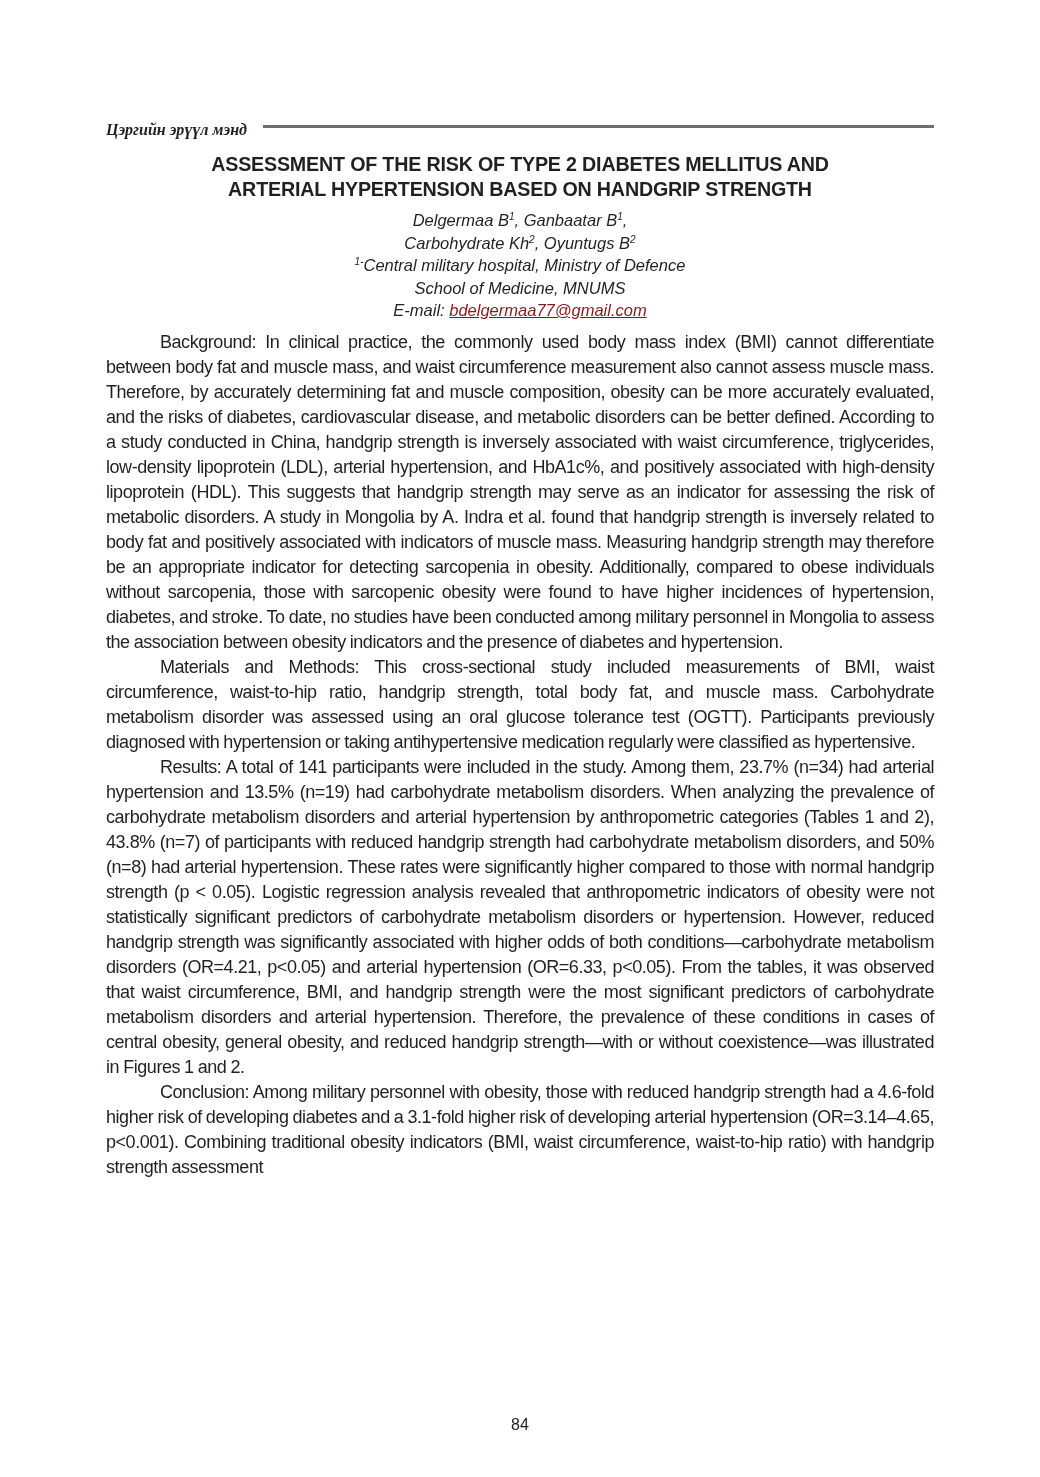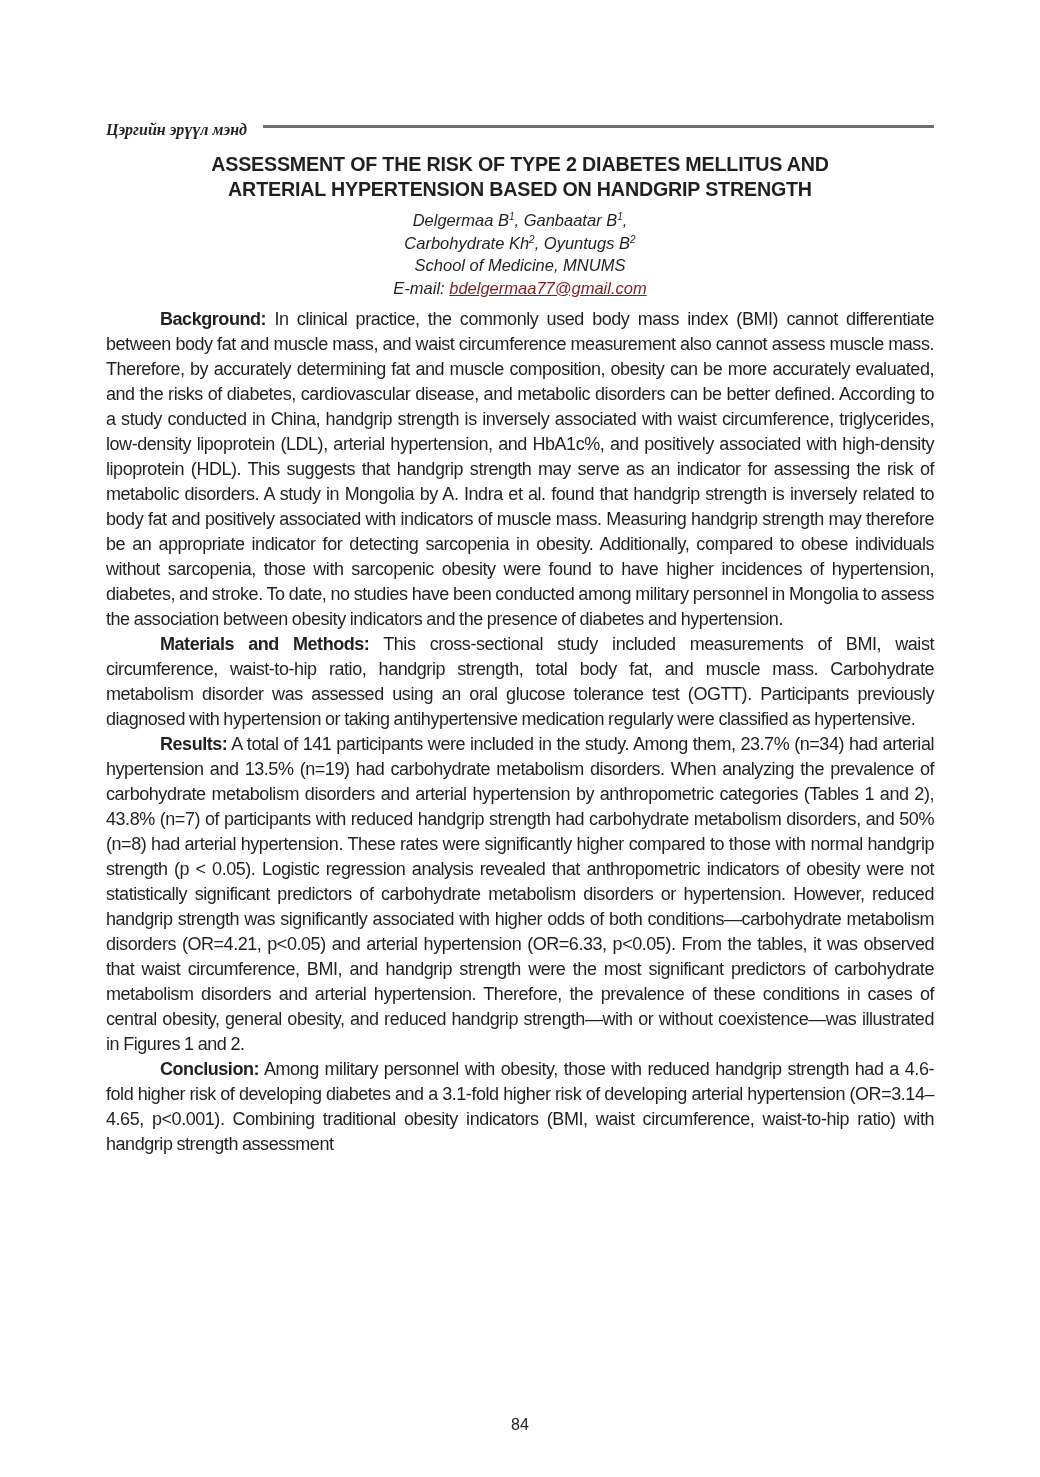--- a/index.html
+++ b/index.html
@@ -75,21 +75,21 @@
       line-height: 25px;
       text-align: justify;
       letter-spacing: -0.45px;
       word-spacing: -0.5px;
     }
     .abstract p {
       margin: 0;
       text-indent: 54px;
     }
     .section-label {
-      font-weight: bold;
+      font-weight: normal;
       margin-top: 20px;
     }
     .page-number {
       position: absolute;
       left: 0;
       width: 1040px;
       top: 1416px;
       text-align: center;
       font-family: "Liberation Sans", sans-serif;
       font-size: 16px;
@@ -111,20 +111,23 @@
   </h1>
 
   <div class="authors">
     <div>
       <span>Delgermaa B</span><sup>1</sup><span>, Ganbaatar B</span><sup>1</sup><span>,</span>
     </div>
     <div>
       <span>Carbohydrate Kh</span><sup>2</sup><span>, Oyuntugs B</span><sup>2</sup>
     </div>
     <div>
+      <sup>1-</sup><span>Central military hospital, Ministry of Defence</span>
+    </div>
+    <div>
       <span>School of Medicine, MNUMS</span>
     </div>
     <div>
       <span>E-mail: </span><a class="email-link">bdelgermaa77@gmail.com</a>
     </div>
   </div>
 
   <div class="abstract">
     <p><span class="section-label">Background:</span><span> In clinical practice, the commonly used body mass index (BMI) cannot differentiate between body fat and muscle mass, and waist circumference measurement also cannot assess muscle mass. Therefore, by accurately determining fat and muscle composition, obesity can be more accurately evaluated, and the risks of diabetes, cardiovascular disease, and metabolic disorders can be better defined. According to a study conducted in China, handgrip strength is inversely associated with waist circumference, triglycerides, low-density lipoprotein (LDL), arterial hypertension, and HbA1c%, and positively associated with high-density lipoprotein (HDL). This suggests that handgrip strength may serve as an indicator for assessing the risk of metabolic disorders. A study in Mongolia by A. Indra et al. found that handgrip strength is inversely related to body fat and positively associated with indicators of muscle mass. Measuring handgrip strength may therefore be an appropriate indicator for detecting sarcopenia in obesity. Additionally, compared to obese individuals without sarcopenia, those with sarcopenic obesity were found to have higher incidences of hypertension, diabetes, and stroke. To date, no studies have been conducted among military personnel in Mongolia to assess the association between obesity indicators and the presence of diabetes and hypertension.</span></p>
     <p><span class="section-label">Materials and Methods:</span><span> This cross-sectional study included measurements of BMI, waist circumference, waist-to-hip ratio, handgrip strength, total body fat, and muscle mass. Carbohydrate metabolism disorder was assessed using an oral glucose tolerance test (OGTT). Participants previously diagnosed with hypertension or taking antihypertensive medication regularly were classified as hypertensive.</span></p>

